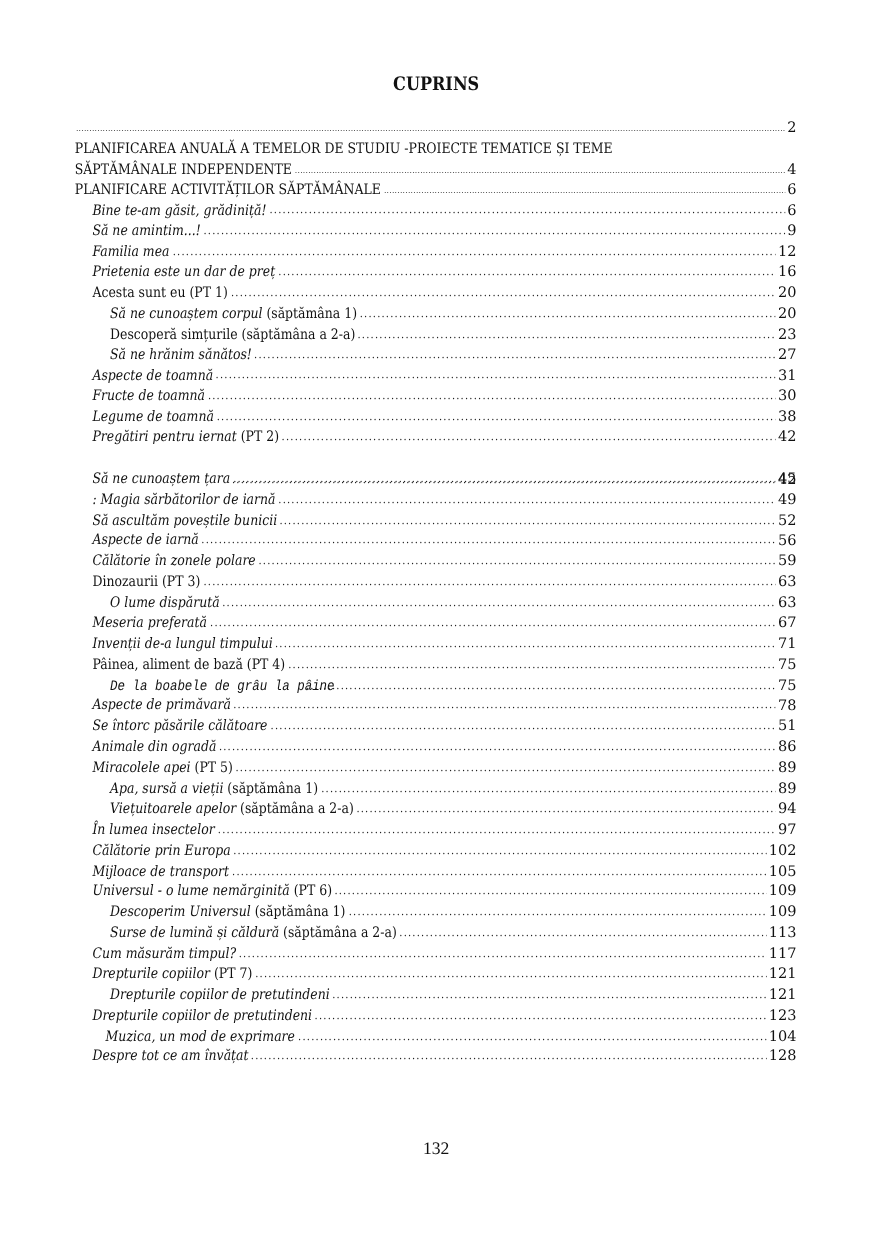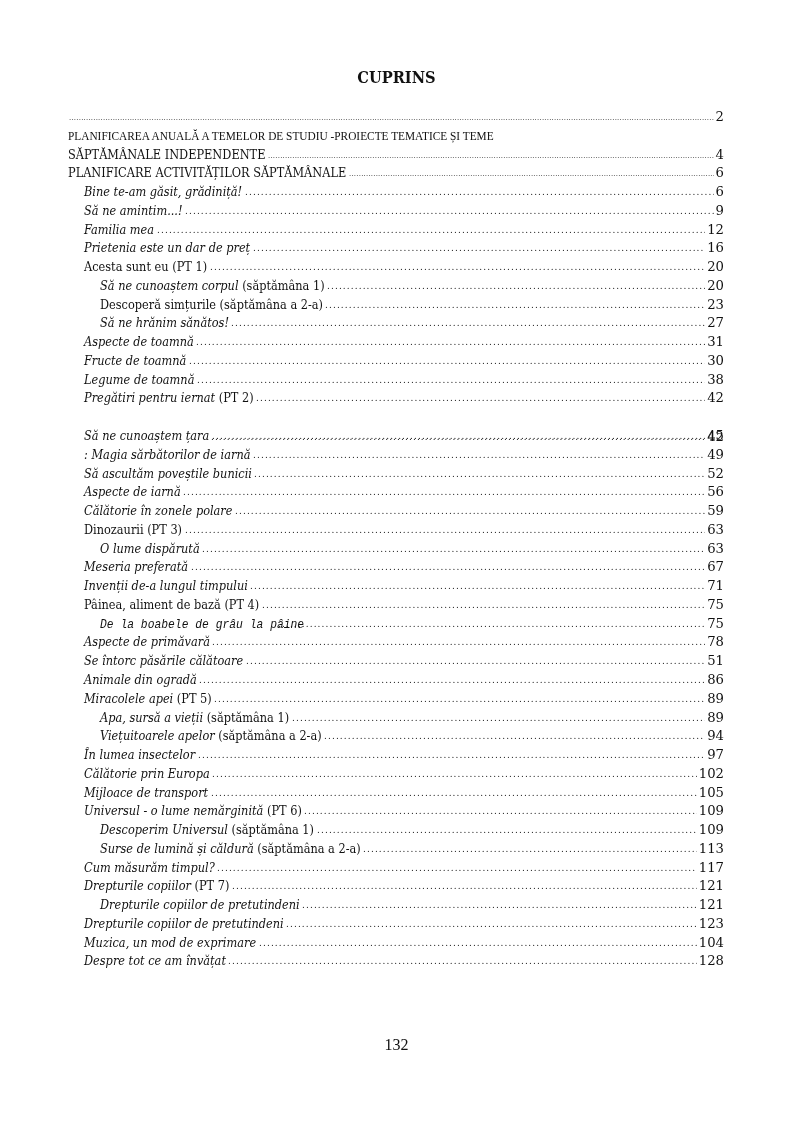--- a/index.html
+++ b/index.html
@@ -38,21 +38,21 @@
 
 <div class="page">
   <div class="title">CUPRINS</div>
 
   <div class="toc">
     <div class="row head">
       <span class="dots">................................................................................................................................................................................................................................................................................................................................................................................................................</span>
       <span class="page-num">2</span>
     </div>
     <div class="row head wrapline">
-      <span class="label" style="width: 489px; overflow: visible; font-family: Liberation Serif, serif;"><span class="cond" style="transform: scaleX(0.86);">PLANIFICAREA ANUALĂ A TEMELOR DE STUDIU -PROIECTE TEMATICE ȘI TEME</span></span>
+      <span class="label" style="width: 489px; overflow: visible;"><span class="cond" style="transform: scaleX(0.86);">PLANIFICAREA ANUALĂ A TEMELOR DE STUDIU -PROIECTE TEMATICE ȘI TEME</span></span>
 
     </div>
     <div class="row head">
       <span class="label" style="width: 198px; overflow: visible;"><span class="cond" style="transform: scaleX(0.86);">SĂPTĂMÂNALE INDEPENDENTE</span></span>
       <span class="dots">................................................................................................................................................................................................................................................................................................................................................................................................................</span>
       <span class="page-num">4</span>
     </div>
     <div class="row head">
       <span class="label" style="width: 279px; overflow: visible;"><span class="cond" style="transform: scaleX(0.86);">PLANIFICARE ACTIVITĂȚILOR SĂPTĂMÂNALE</span></span>
       <span class="dots">................................................................................................................................................................................................................................................................................................................................................................................................................</span>
@@ -254,21 +254,21 @@
           <span class="label" style="width: 200px; overflow: visible;"><span class="cond" style="transform: scaleX(0.86);"><span class="it">Drepturile copiilor de pretutindeni</span><span></span></span></span>
           <span class="dots">................................................................................................................................................................................................................................................................................................................................................................................................................</span>
           <span class="page-num">121</span>
         </div>
         <div class="row lvl1">
           <span class="label" style="width: 200px; overflow: visible;"><span class="cond" style="transform: scaleX(0.86);"><span class="it">Drepturile copiilor de pretutindeni</span><span></span></span></span>
           <span class="dots">................................................................................................................................................................................................................................................................................................................................................................................................................</span>
           <span class="page-num">123</span>
         </div>
         <div class="row lvl1">
-          <span class="label" style="width: 173px; overflow: visible;"><span class="cond" style="transform: scaleX(0.86);"><span class="it">Muzica, un mod de exprimare</span><span></span></span></span>
+          <span class="label" style="width: 173px; overflow: visible; margin-left: 12px;"><span class="cond" style="transform: scaleX(0.86);"><span class="it">Muzica, un mod de exprimare</span><span></span></span></span>
           <span class="dots">................................................................................................................................................................................................................................................................................................................................................................................................................</span>
           <span class="page-num">104</span>
         </div>
         <div class="row lvl1">
           <span class="label" style="width: 142px; overflow: visible;"><span class="cond" style="transform: scaleX(0.86);"><span class="it">Despre tot ce am învățat</span><span></span></span></span>
           <span class="dots">................................................................................................................................................................................................................................................................................................................................................................................................................</span>
           <span class="page-num">128</span>
         </div>
       </div>
   </div>

